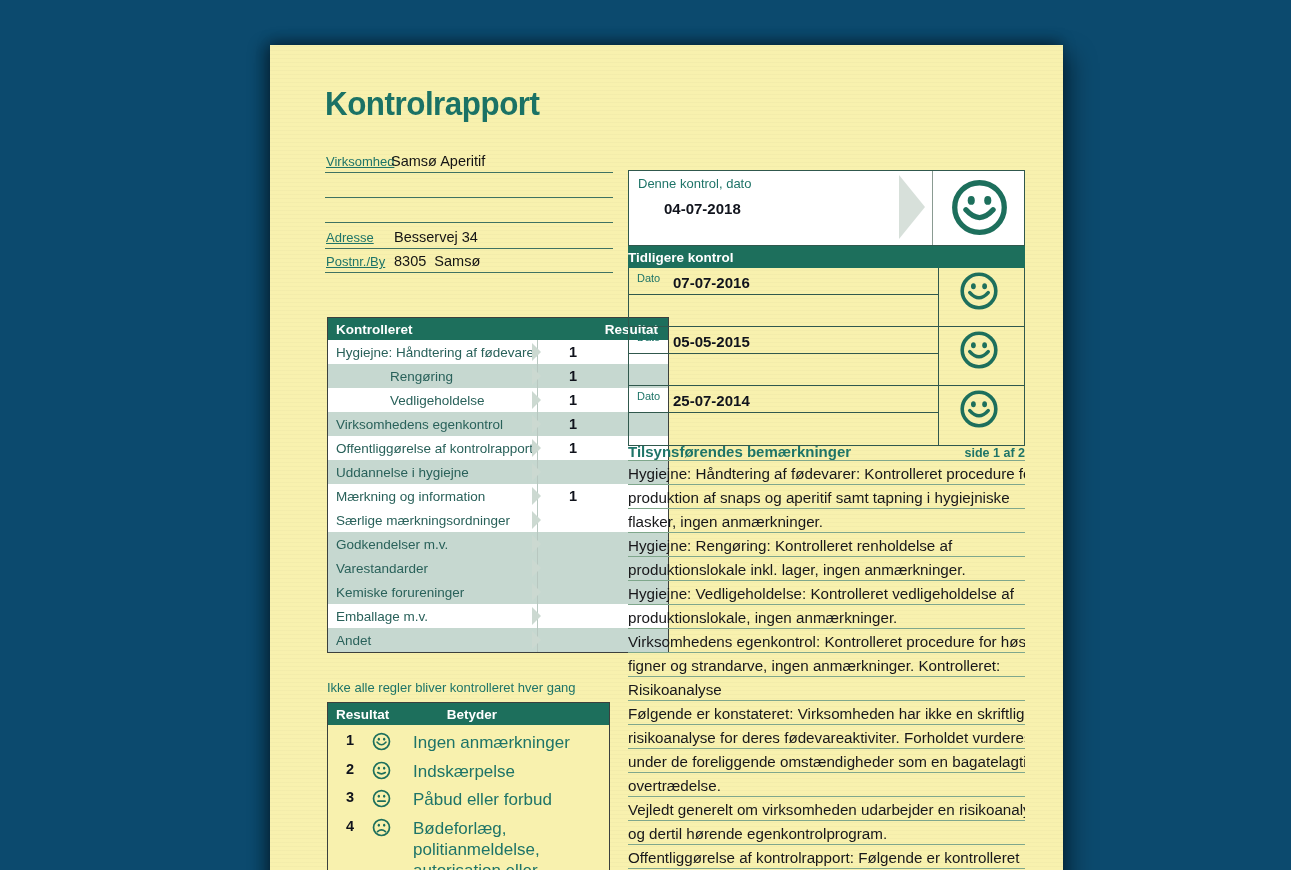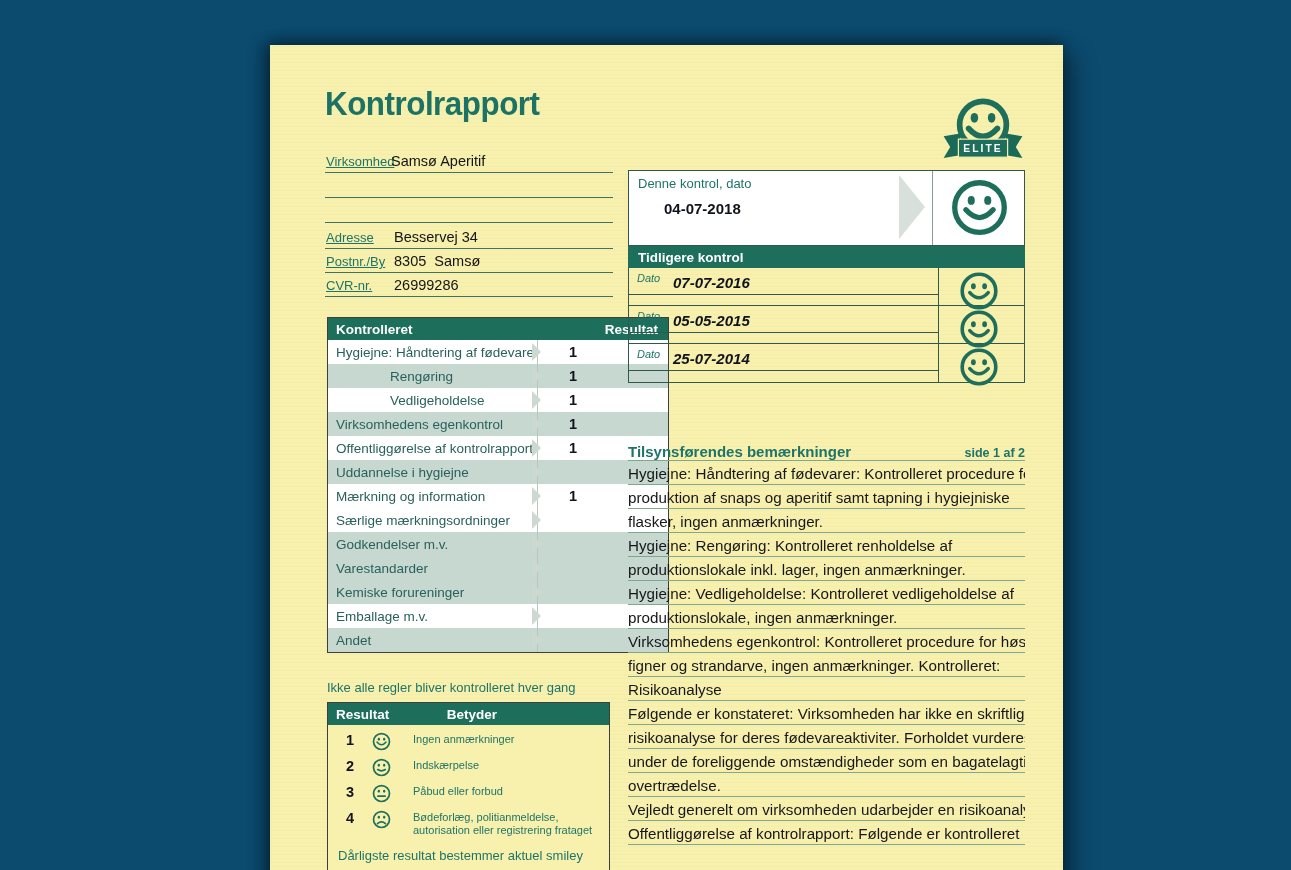--- a/index.html
+++ b/index.html
@@ -36,35 +36,35 @@
   .crow .chev { position:absolute; left:204px; top:3px; width:0; height:0;
                 border-left:9px solid #ccd9d1; border-top:9px solid transparent; border-bottom:9px solid transparent; }
   .crow .res { position:absolute; left:222px; width:46px; text-align:center; color:#10131c; font-weight:bold; font-size:14.5px; }
   
   .footnote { position:absolute; left:57px; top:635px; font-size:13px; color:#1e7468; }
   
   .legend { position:absolute; left:57px; top:657px; width:283px; height:240px; border:1px solid #3b403d; background:#f8f1ae; }
   .lrow { position:relative; display:flex; align-items:flex-start; margin-top:7px; }
   .lrow .num { width:44px; text-align:center; font-weight:bold; font-size:14.5px; color:#10131c; }
   .lrow .sm { width:19px; height:19px; margin-right:22px; flex:none; }
-  .lrow .ltext { font-size:11px; color:#1e7468; width:186px; line-height:1.22; padding-top:1px; }
+  .lrow .ltext { font-size:17px; color:#1e7468; width:186px; line-height:1.22; padding-top:1px; }
   .lnote { margin:10px 0 0 10px; font-size:13px; color:#1e7468; }
   
   .curbox { position:absolute; left:358px; top:125px; width:397px; height:76px; background:#fff; border:1.5px solid #30584d; }
   .curbox .clabel { position:absolute; left:9px; top:5px; font-size:13px; color:#1e7468; }
   .curbox .cdate { position:absolute; left:35px; top:29px; font-size:15px; font-weight:bold; color:#10131c; }
   .curbox .bigchev { position:absolute; left:270px; top:4px; width:0; height:0;
                      border-left:26px solid #d7e0da; border-top:32px solid transparent; border-bottom:32px solid transparent; }
   .curbox .cdivider { position:absolute; left:303px; top:0; bottom:0; width:0; border-left:1px solid #8a9b92; }
   .curbox .csmiley { position:absolute; left:321px; top:7px; width:59px; height:59px; }
   
   .prevbar { position:absolute; left:358px; top:201px; width:397px; height:22px; background:#1d6f5c; color:#fff;
-             font-weight:bold; font-size:13.5px; display:flex; align-items:center; padding-left:10px; }
+             font-weight:bold; font-size:13.5px; display:flex; align-items:center; }
   .prevrows { position:absolute; left:358px; top:223px; width:397px; border:1.5px solid #30584d; border-top:none; background:transparent; }
-  .prow { position:relative; height:38px; border-bottom:1px solid #30584d;font-style:italic; }
+  .prow { position:relative; height:59px; border-bottom:1px solid #30584d; }
   .prow:last-child { border-bottom:none; }
   .prow .dlabel { position:absolute; left:8px; top:4px; font-size:11px; color:#1e7468; }
   .prow .dval { position:absolute; left:44px; top:6px; font-size:15px; font-weight:bold; color:#10131c; }
   .prow .halfline { position:absolute; left:0; top:26px; width:309px; border-top:1px solid #30584d; }
   .prow .vdiv { position:absolute; left:309px; top:0; bottom:0; border-left:1px solid #30584d; }
   .prow .psmiley { position:absolute; left:330px; top:3px; width:40px; height:40px; }
   
   .remarks { position:absolute; left:358px; top:398px; width:397px; }
   .rhead { display:flex; justify-content:space-between; align-items:flex-end; height:18px; border-bottom:1px solid #7fa78c; }
   .rhead .rtitle { font-size:15px; font-weight:bold; color:#1e7468; }
@@ -72,50 +72,34 @@
   .rline { height:24px; border-bottom:1px solid #7fa78c; font-size:15.2px; color:#17171a; padding-top:4px; white-space:nowrap; overflow:hidden; }
 </style>
 </head>
 <body>
 
 <div class="stage">
   <div class="page">
 
     <div class="title">Kontrolrapport</div>
 
-    <div class="elite-badge">
-      <svg viewBox="0 0 100 92" width="82" height="76">
-        <circle cx="50" cy="36" r="28.5" fill="none" stroke="#1d6f5c" stroke-width="7"></circle>
-        <ellipse cx="39.5" cy="27.5" rx="4.6" ry="6" fill="#1d6f5c"></ellipse>
-        <ellipse cx="60.5" cy="27.5" rx="4.6" ry="6" fill="#1d6f5c"></ellipse>
-        <path d="M32.5 40.5 Q50 60 67.5 40.5" fill="none" stroke="#1d6f5c" stroke-width="7" stroke-linecap="round"></path>
-        <polygon points="2,50 22,46.5 22,73 2,76.5 10,63" fill="#1a6a57"></polygon>
-        <polygon points="98,50 78,46.5 78,73 98,76.5 90,63" fill="#1a6a57"></polygon>
-        <rect x="20" y="53.5" width="60" height="22" fill="#1d6f5c" stroke="#f5efae" stroke-width="1.5"></rect>
-        <text x="50" y="69.5" text-anchor="middle" fill="#ffffff" font-size="12.5" font-weight="bold" letter-spacing="2.5" font-family="Liberation Sans, sans-serif">ELITE</text>
-      </svg>
-    </div>
 
     <div class="field f1">
       <span class="flabel">Virksomhed</span>
       <span class="fvalue bold">Samsø Aperitif</span>
     </div>
     <div class="field f2"></div>
     <div class="field f3"></div>
     <div class="field f4">
       <span class="flabel">Adresse</span>
       <span class="fvalue">Besservej 34</span>
     </div>
     <div class="field f5">
       <span class="flabel">Postnr./By</span>
       <span class="fvalue">8305  Samsø</span>
-    </div>
-    <div class="field f6">
-      <span class="flabel">CVR-nr.</span>
-      <span class="fvalue">26999286</span>
     </div>
 
     <div class="ctable">
       <div class="thead">
         <span>Kontrolleret</span>
         <span>Resultat</span>
       </div>
       <div class="crow">
           <span class="lbl">Hygiejne: Håndtering af fødevarer</span>
           <span class="rescol"></span>
@@ -313,17 +297,18 @@
       <div class="rline">Hygiejne: Vedligeholdelse: Kontrolleret vedligeholdelse af</div>
       <div class="rline">produktionslokale, ingen anmærkninger.</div>
       <div class="rline">Virksomhedens egenkontrol: Kontrolleret procedure for høst af</div>
       <div class="rline">figner og strandarve, ingen anmærkninger. Kontrolleret:</div>
       <div class="rline">Risikoanalyse</div>
       <div class="rline">Følgende er konstateret: Virksomheden har ikke en skriftlig</div>
       <div class="rline">risikoanalyse for deres fødevareaktiviter. Forholdet vurderes</div>
       <div class="rline">under de foreliggende omstændigheder som en bagatelagtig</div>
       <div class="rline">overtrædelse.</div>
       <div class="rline">Vejledt generelt om virksomheden udarbejder en risikoanalyse</div>
+      <div class="rline">og dertil hørende egenkontrolprogram.</div>
       <div class="rline">Offentliggørelse af kontrolrapport: Følgende er kontrolleret</div>
     </div>
 
   </div>
 </div>
 
 </body></html>

